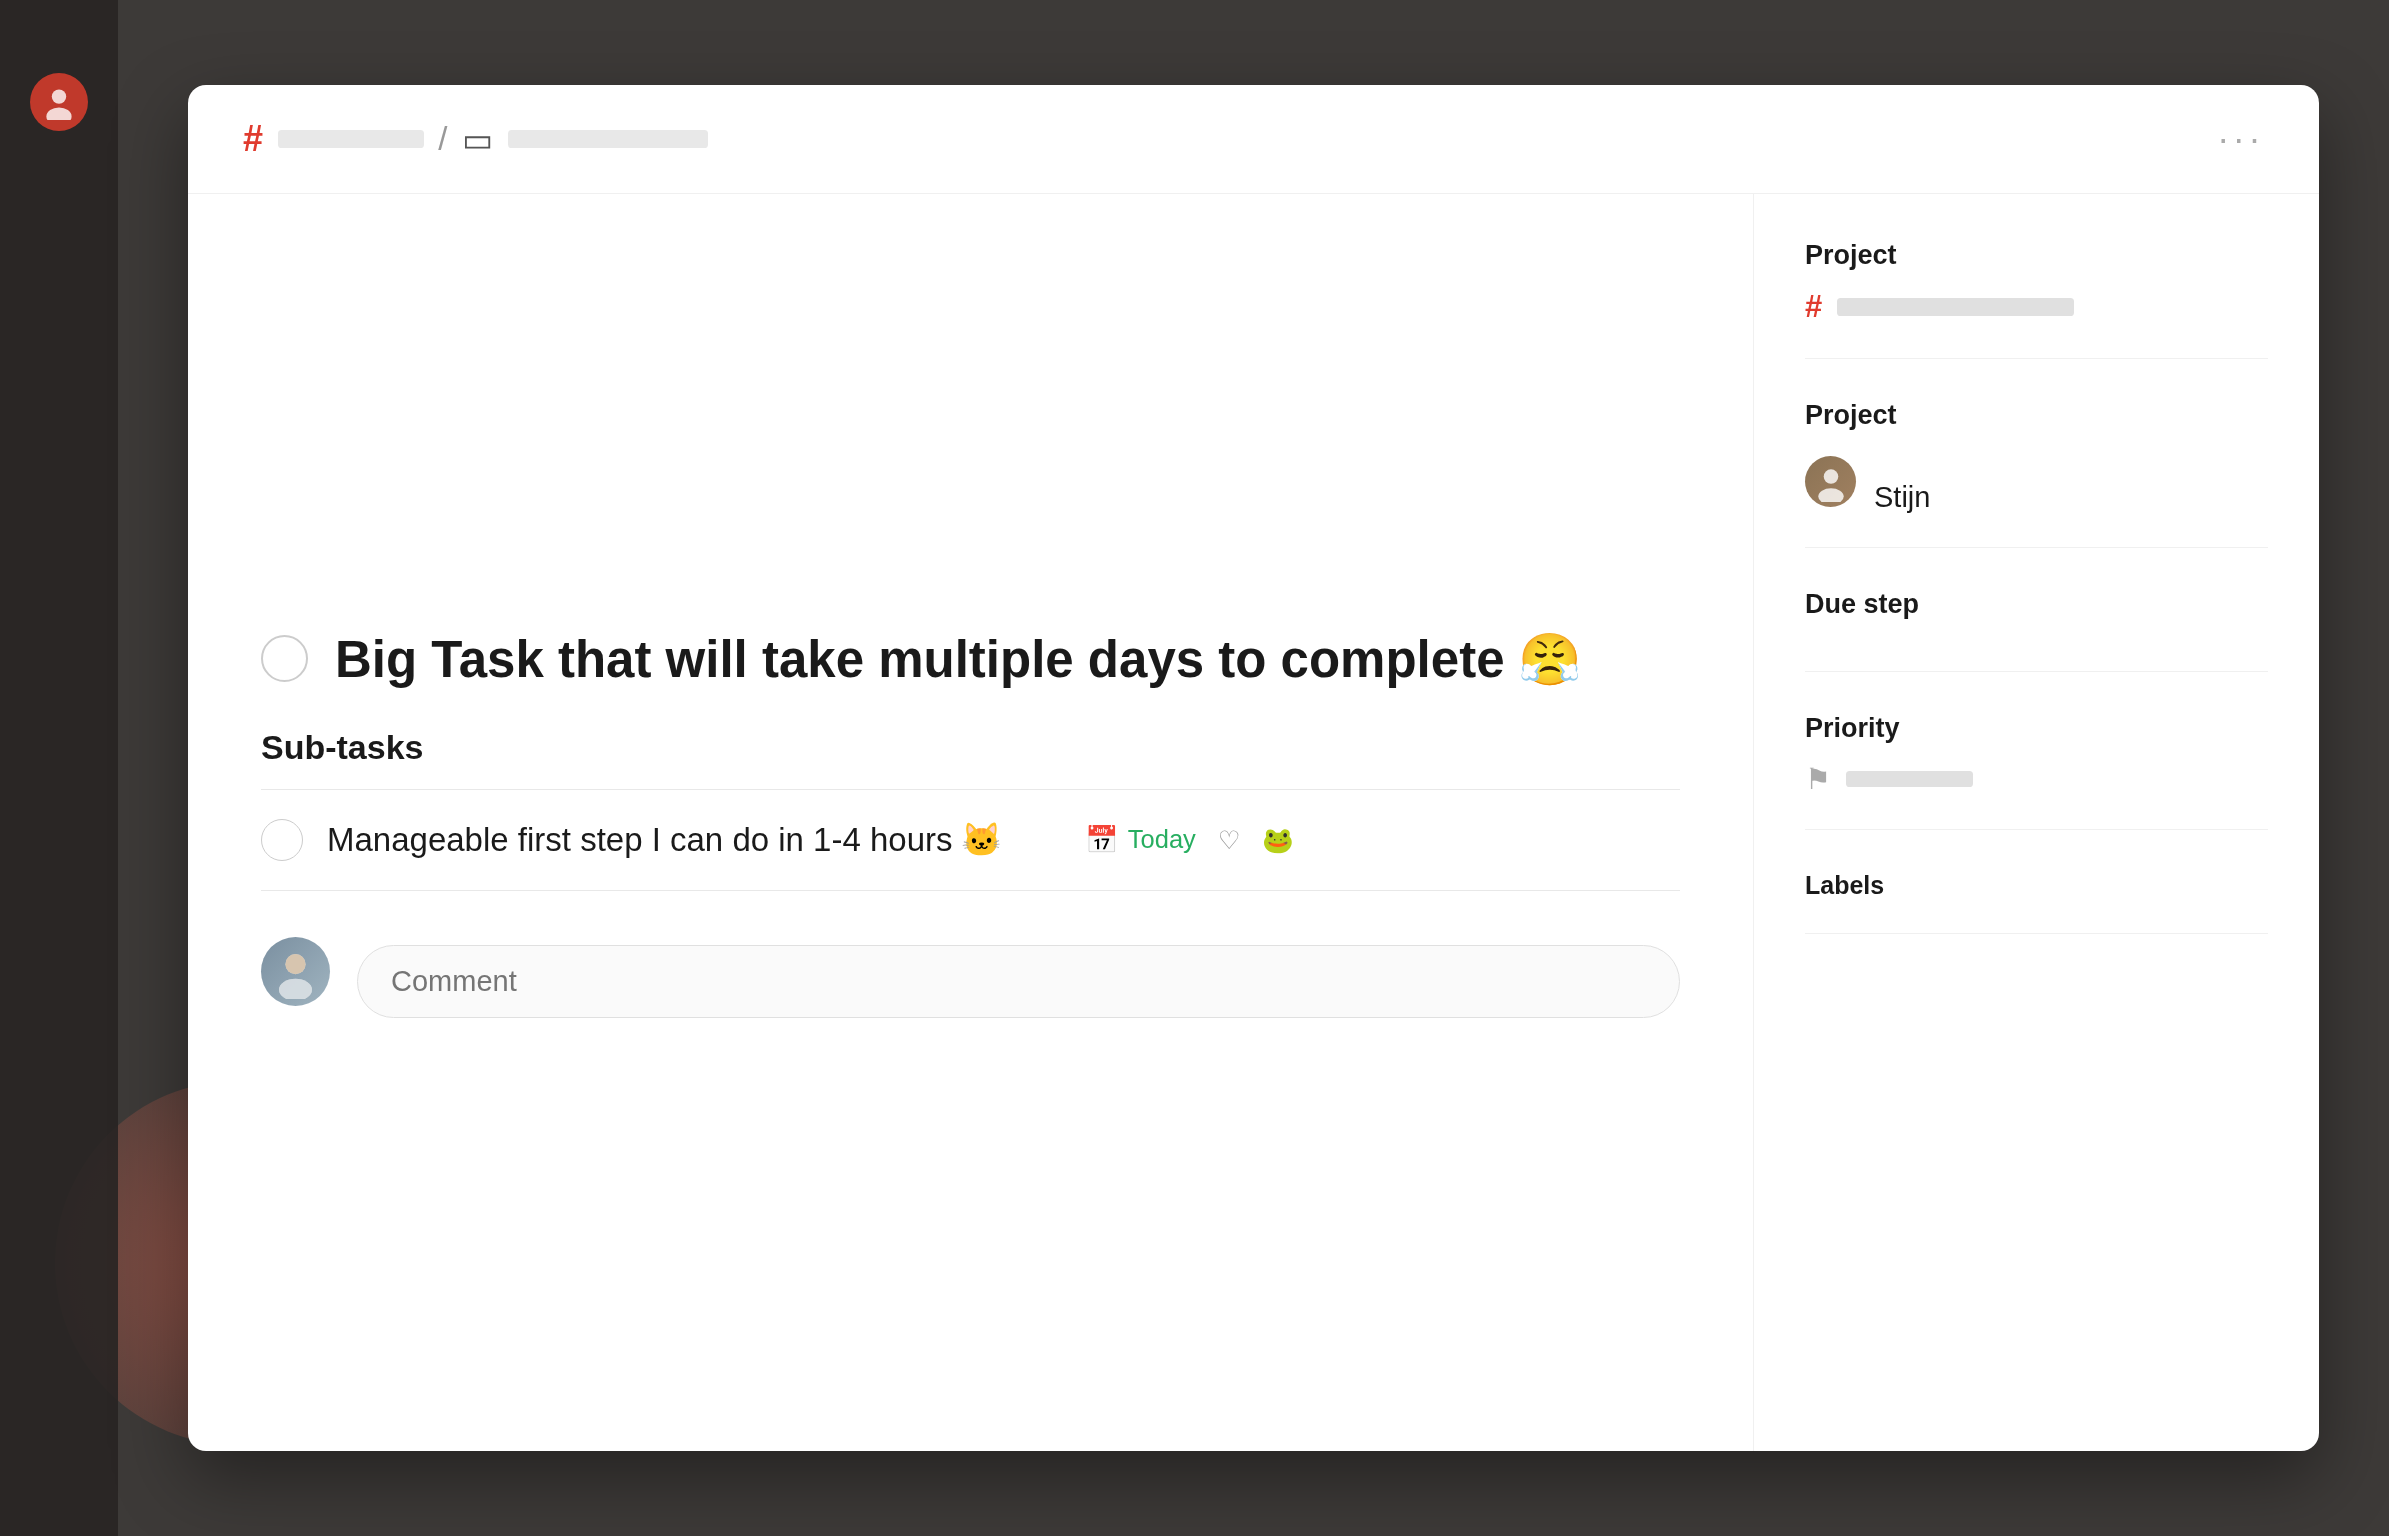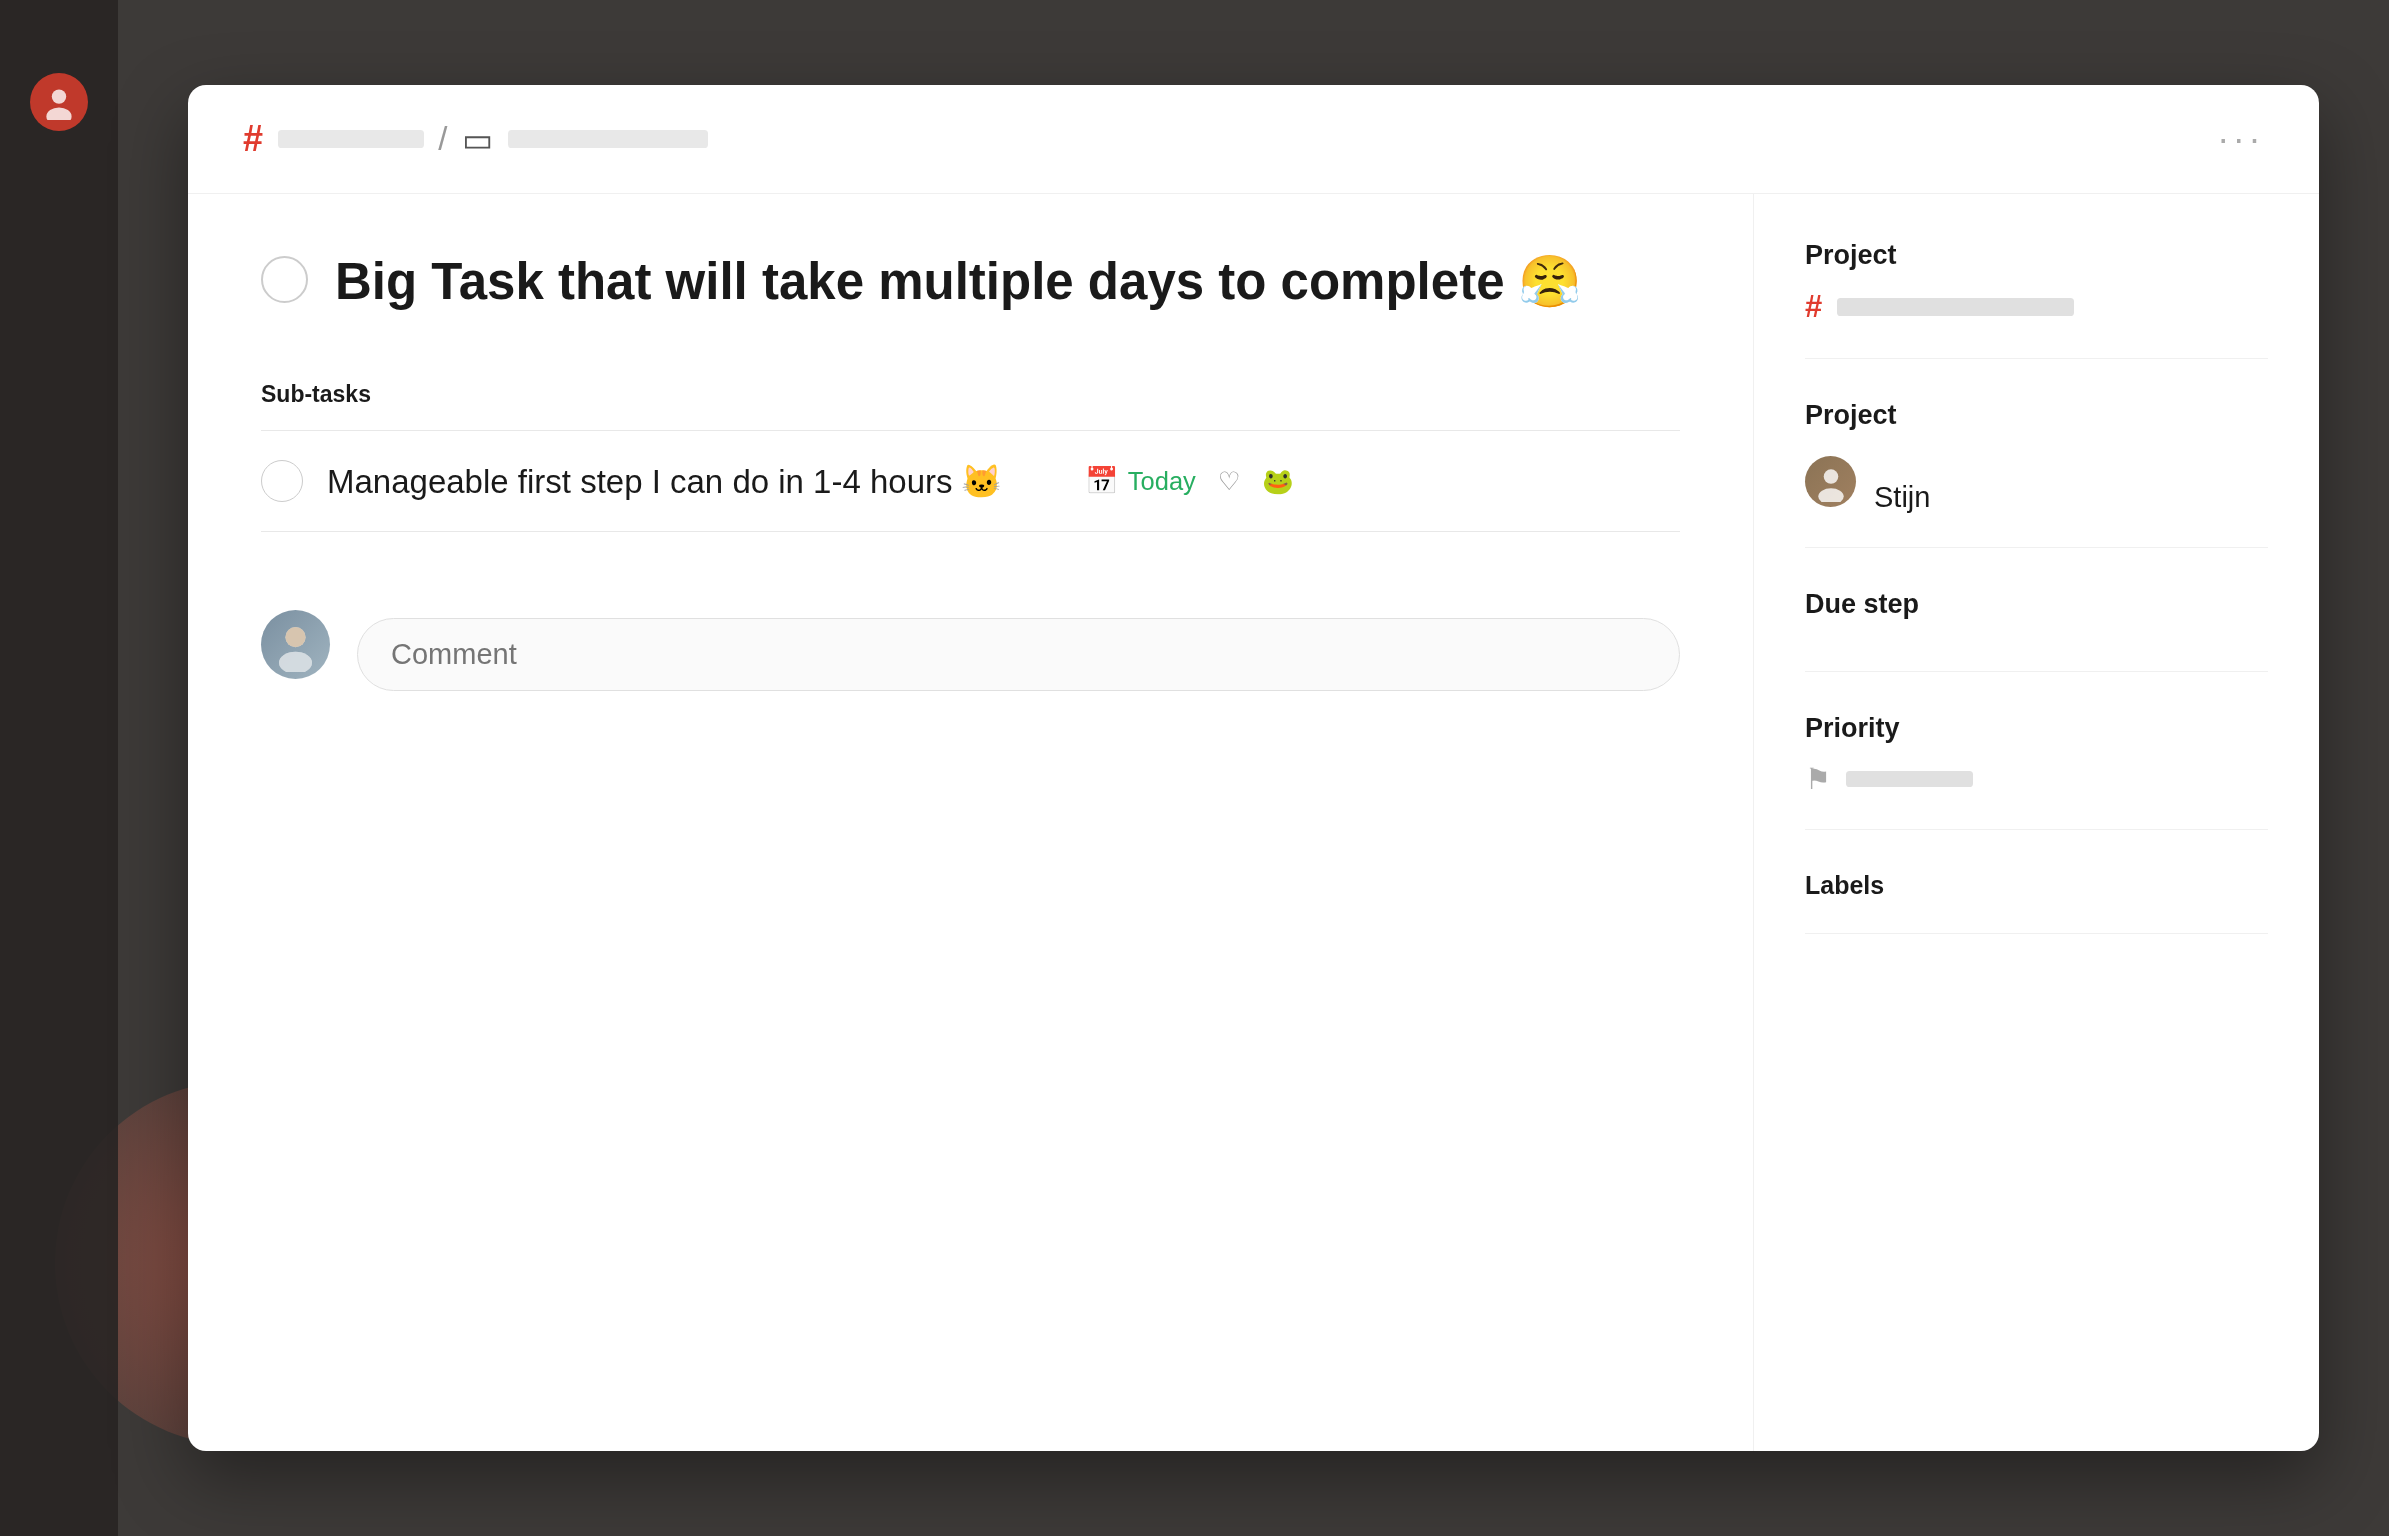--- a/index.html
+++ b/index.html
@@ -128,23 +128,24 @@
       flex: 1;
       overflow: hidden;
     }
 
     
     .main-content {
       flex: 1;
       padding: 55px 73px;
       display: flex;
       flex-direction: column;
-      gap: 66px;
+      gap: 34px;
       overflow-y: auto;
       border-right: 0.9px solid #f0f0f0;
+      justify-content: center;
     }
 
     
     .task-title-row {
       display: flex;
       align-items: flex-start;
       gap: 27px;
     }
 
     .task-checkbox {
@@ -166,21 +167,21 @@
     }
 
     
     .subtasks-section {
       display: flex;
       flex-direction: column;
       gap: 0;
     }
 
     .subtasks-header {
-      font-size: 23px;
+      font-size: 34px;
       font-weight: 700;
       color: #1a1a1a;
       padding-bottom: 22px;
       border-bottom: 1.4px solid #e8e8e8;
       margin-bottom: 0;
     }
 
     .subtask-item {
       display: flex;
       flex-direction: row;

